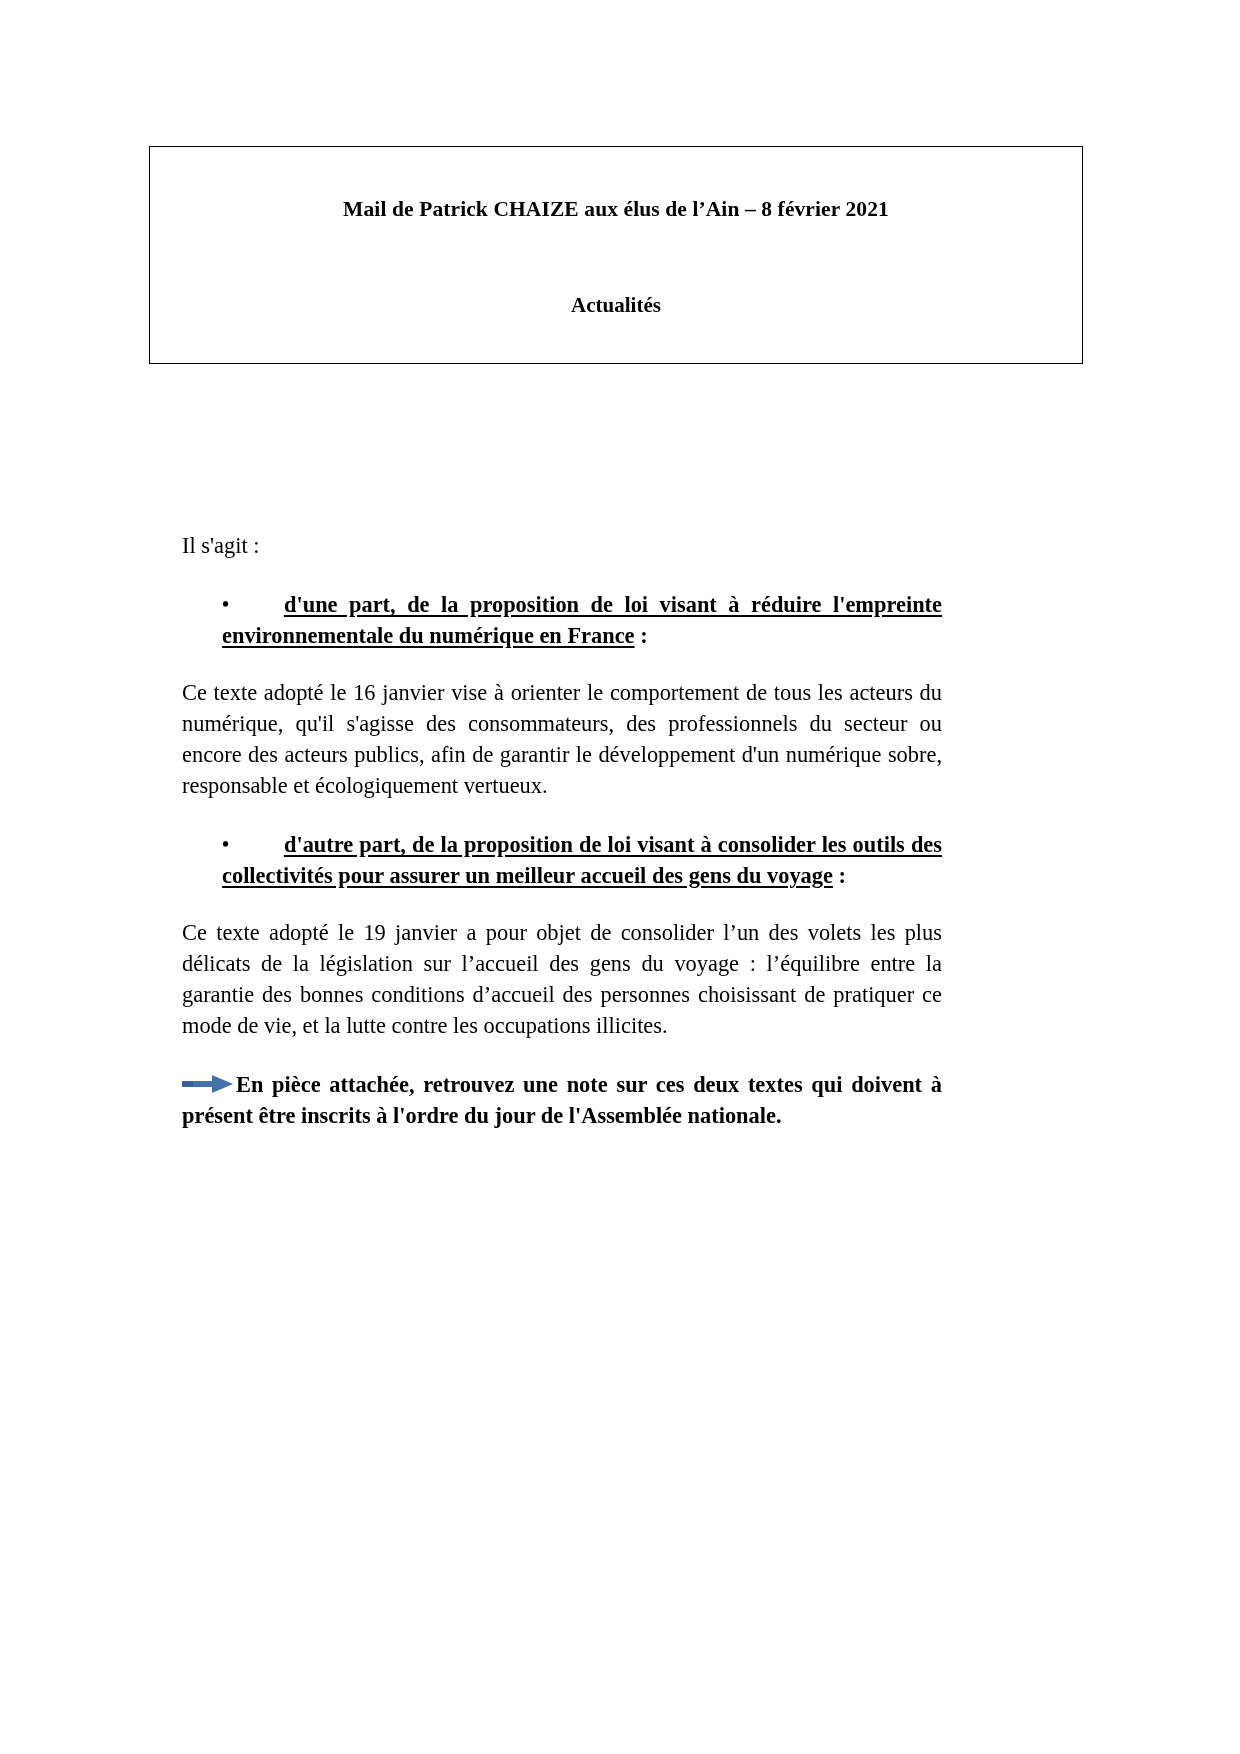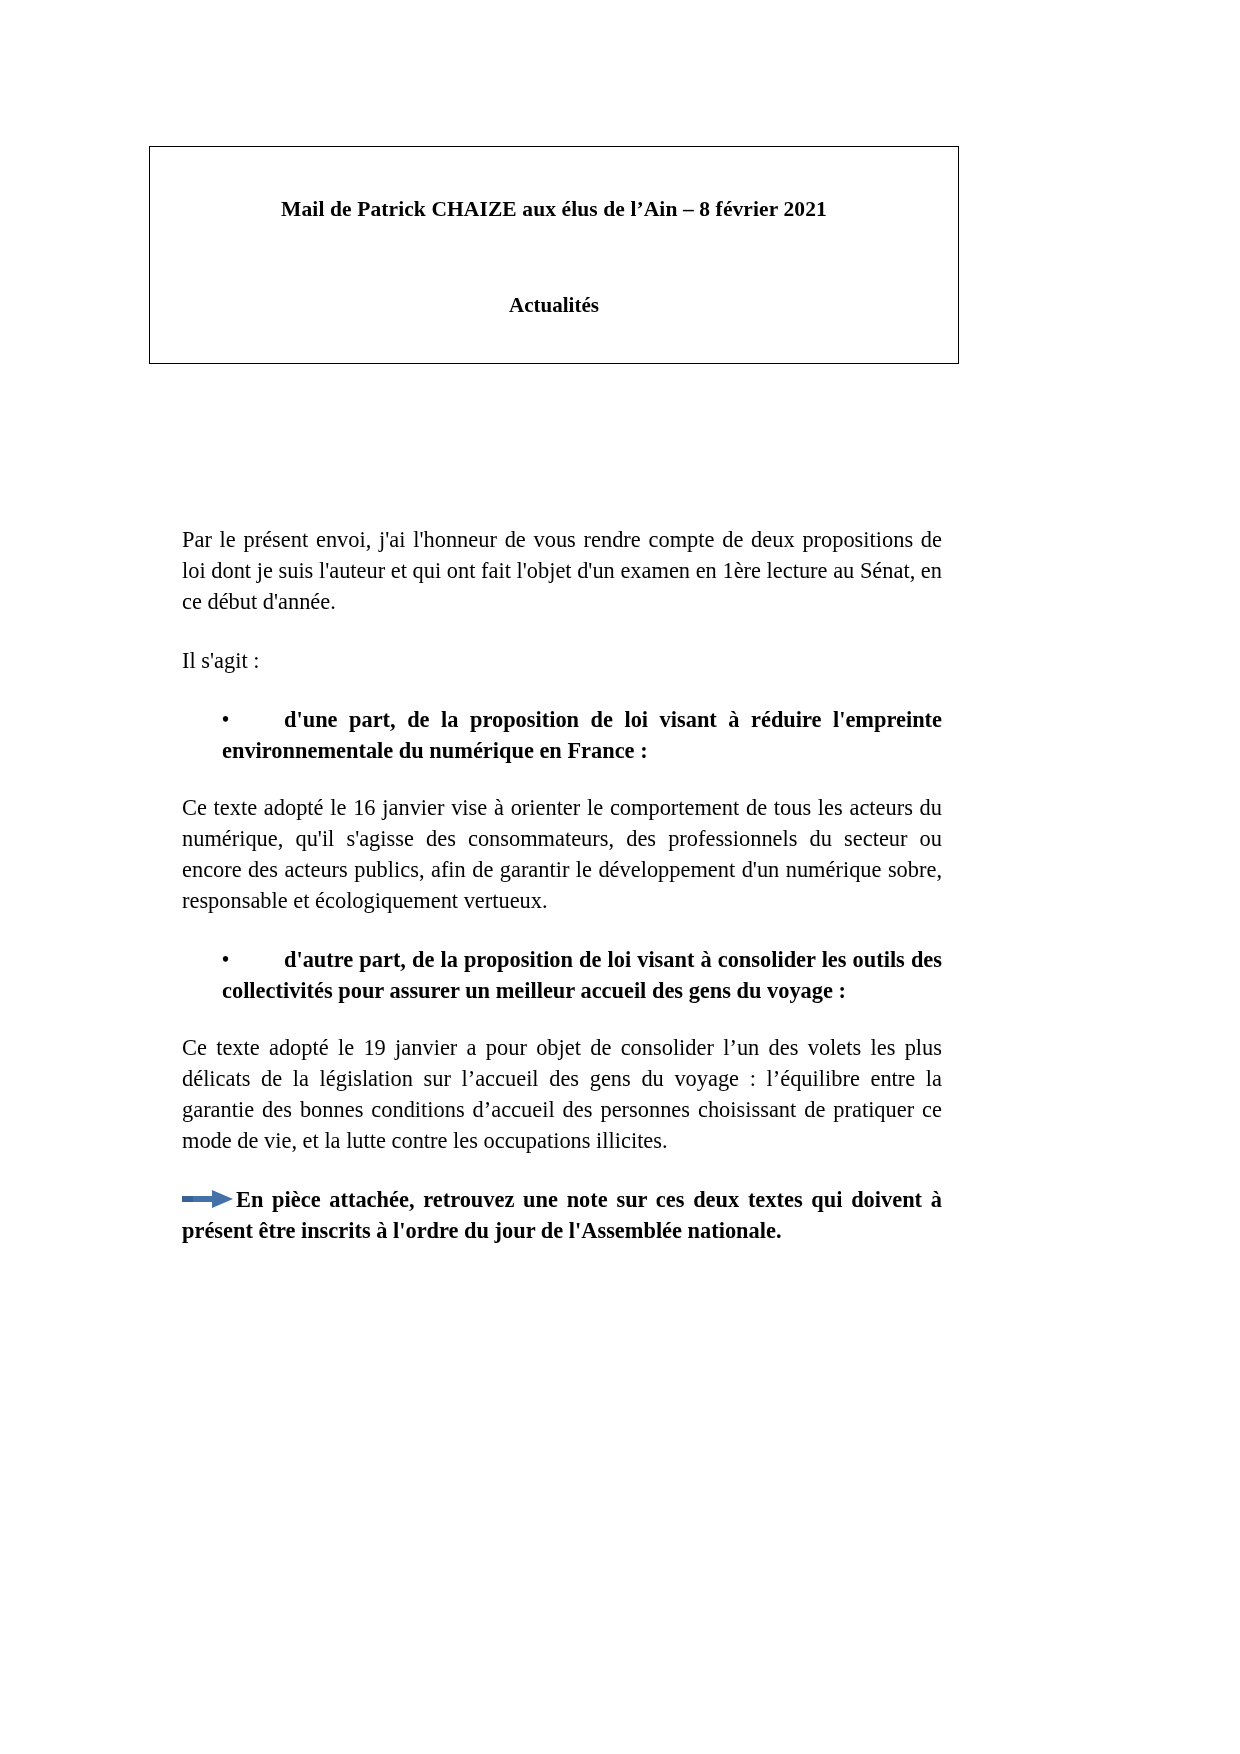--- a/index.html
+++ b/index.html
@@ -15,21 +15,21 @@
     font-family: "Liberation Serif", "DejaVu Serif", serif;
     color: #000000;
     overflow: hidden;
   }
 
   
   .header-box {
     position: absolute;
     left: 149px;
     top: 146px;
-    width: 810px;
+    width: 934px;
     height: 218px;
     border: 1px solid #000000;
     box-sizing: border-box;
   }
   .header-title {
     position: absolute;
     left: 0;
     right: 0;
     top: 50px;
     text-align: center;
@@ -83,20 +83,21 @@
     line-height: 31px;
   }
   .bullet-item .bullet-text {
     display: inline;
   }
   .bullet-item .indent-gap {
     display: inline-block;
     width: 62px;
   }
   .u {
+    text-decoration: underline;
     text-underline-offset: 3px;
   }
   .para.bold {
     font-weight: bold;
   }
   .arrow-wrap {
     display: inline-block;
     vertical-align: -2px;
     margin-right: 2px;
     line-height: 0;
@@ -110,21 +111,20 @@
 
 <div class="page">
 
   <div class="header-box">
     <div class="header-title">Mail de Patrick CHAIZE aux élus de l’Ain – 8 février 2021</div>
     <div class="header-subtitle">Actualités</div>
   </div>
 
   <div class="body-area">
 
-    <p class="para">Par le présent envoi, j'ai l'honneur de vous rendre compte de deux propositions de loi dont je suis l'auteur et qui ont fait l'objet d'un examen en 1ère lecture au Sénat, en ce début d'année.</p>
 
     <p class="para nojust">Il s'agit :</p>
 
     <p class="bullet-item">
       <span class="bullet-dot">•</span>
       <span class="indent-gap"></span><span class="u bullet-text">d'une part, de la proposition de loi visant à réduire l'empreinte environnementale du numérique en France</span><span> :</span>
     </p>
 
     <p class="para">Ce texte adopté le 16 janvier vise à orienter le comportement de tous les acteurs du numérique, qu'il s'agisse des consommateurs, des professionnels du secteur ou encore des acteurs publics, afin de garantir le développement d'un numérique sobre, responsable et écologiquement vertueux.</p>
 

